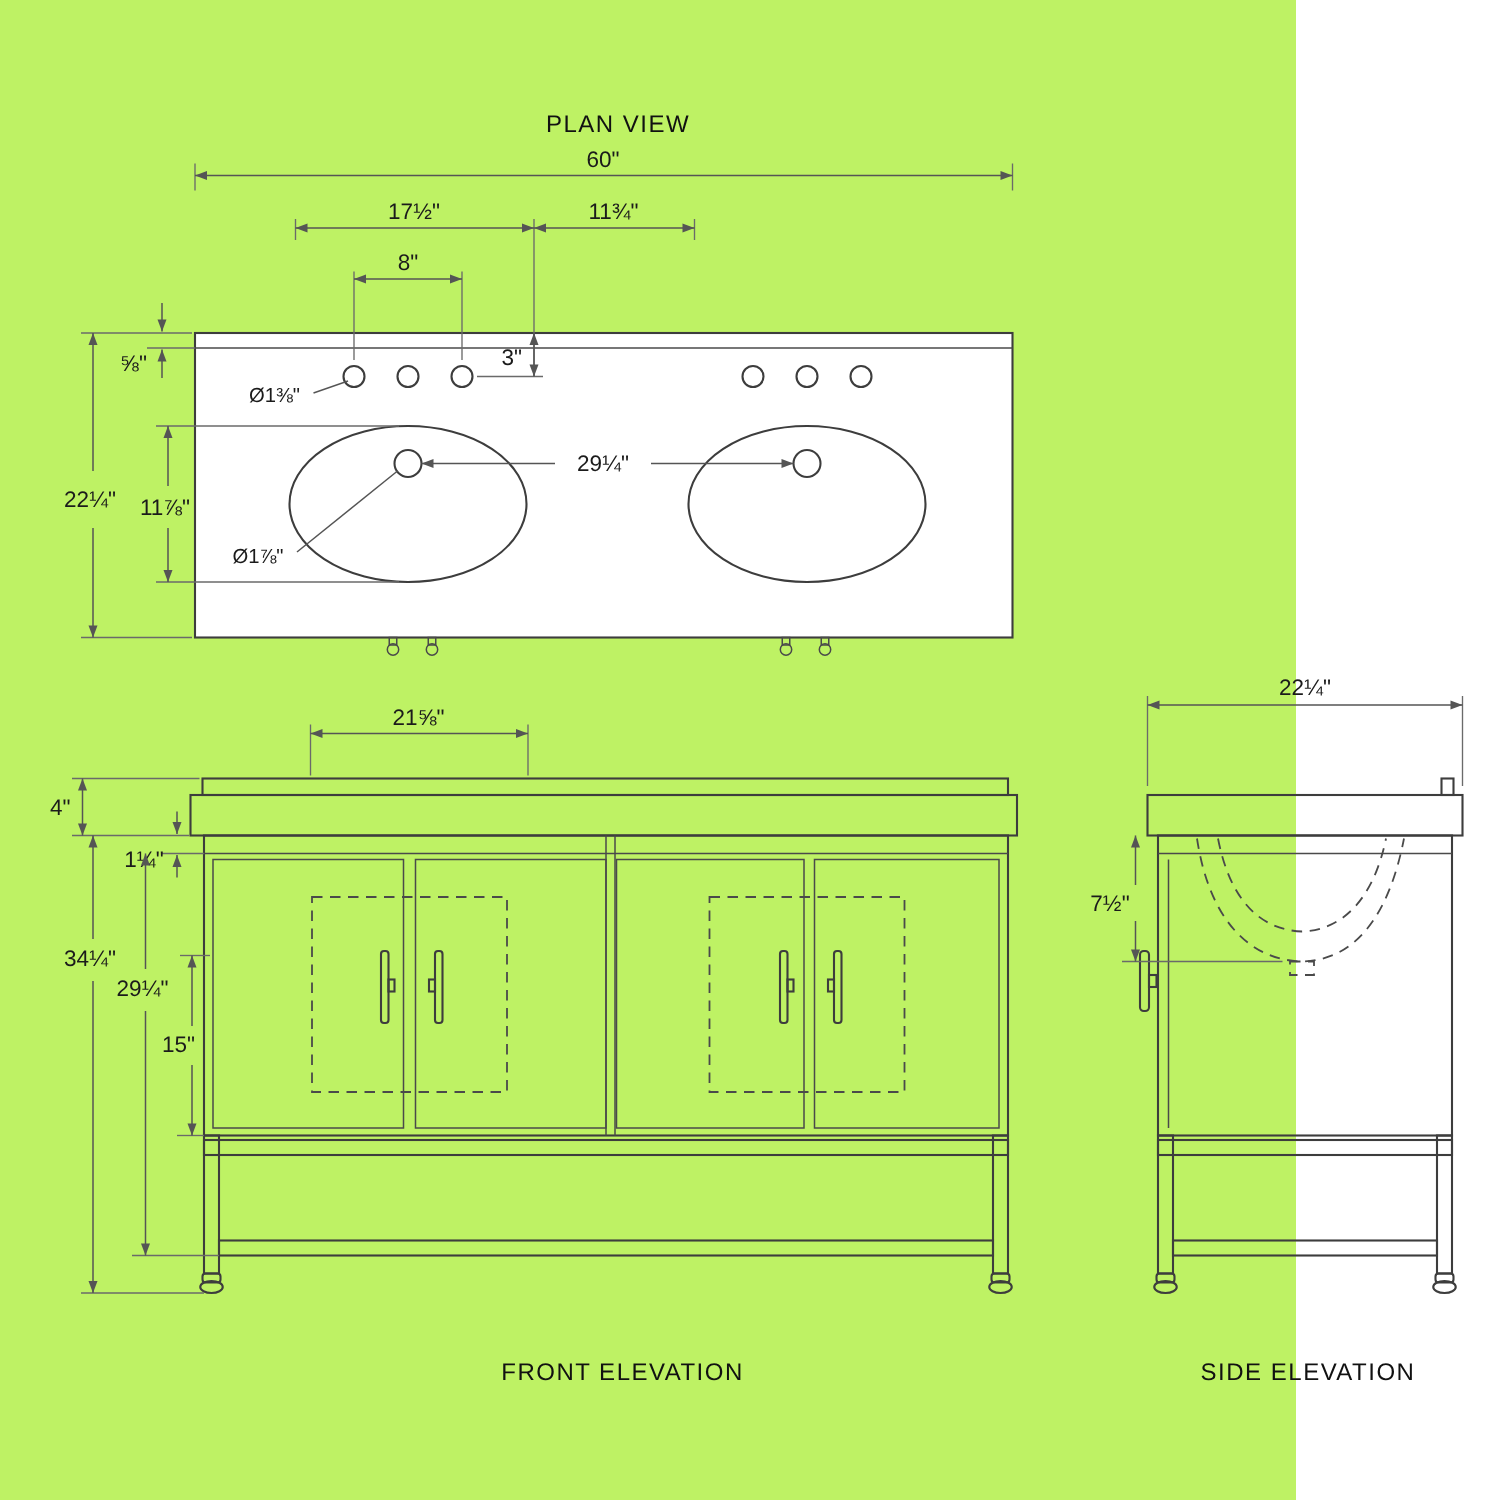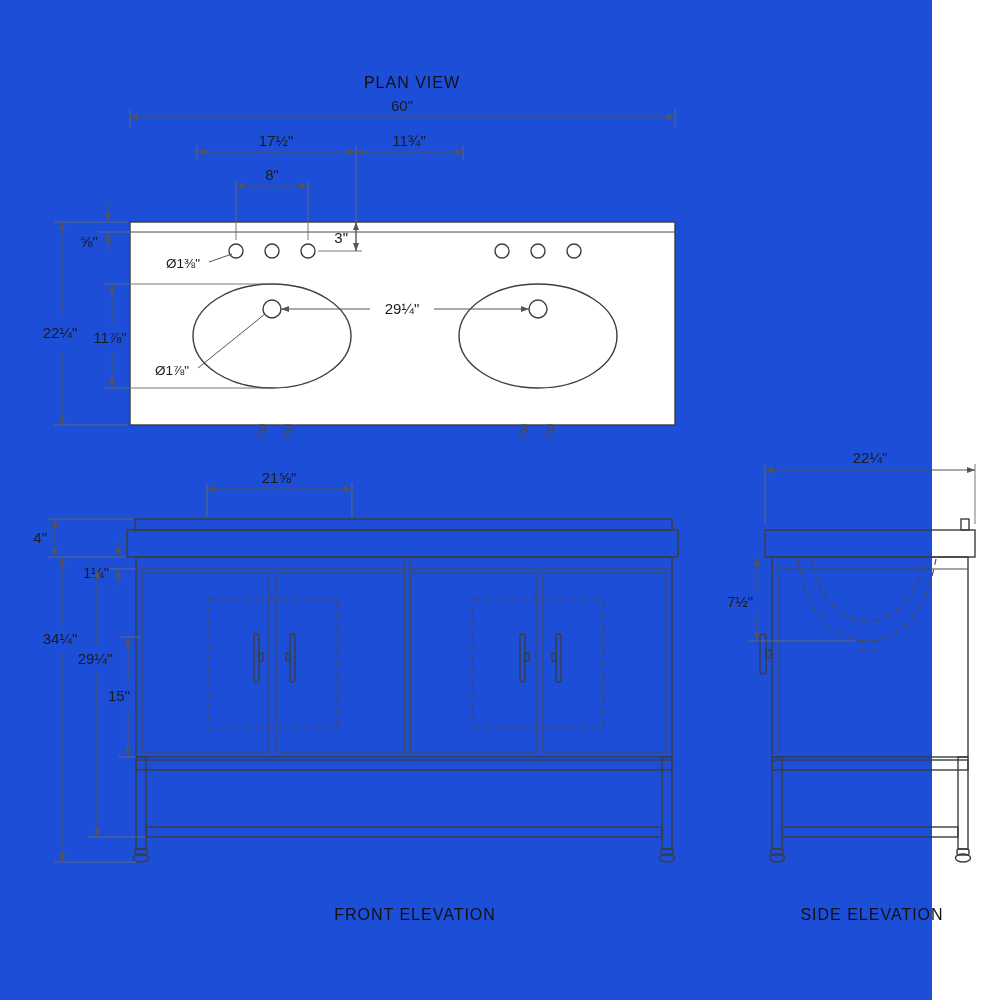--- a/index.html
+++ b/index.html
@@ -1,16 +1,16 @@
 <!DOCTYPE html>
 <html><head>
 <meta charset="utf-8">
 <style>
   html,body{margin:0;padding:0;background:#fff;}
-  #stage{width:932px;height:1000px;position:relative;background:#1d4ed8;}
+  #stage{width:864px;height:1000px;position:relative;background:#bef264;}
   svg{display:block;}
   .obj{fill:none;stroke:#3d3d3d;stroke-width:1.4;}
   .objf{fill:#fff;stroke:#3d3d3d;stroke-width:1.4;}
   .thin{fill:none;stroke:#4a4a4a;stroke-width:1;}
   .dashed{fill:none;stroke:#4a4a4a;stroke-width:1.2;stroke-dasharray:7 5;}
   .dim{fill:none;stroke:#555;stroke-width:1;}
   .ext{fill:none;stroke:#6a6a6a;stroke-width:0.9;}
   .lbl{font:15px "Liberation Sans", sans-serif;fill:#1b1b1b;}
   .lbls{font:13.5px "Liberation Sans", sans-serif;fill:#1b1b1b;}
   .ttl{font:16px "Liberation Sans", sans-serif;fill:#111;letter-spacing:1px;}

